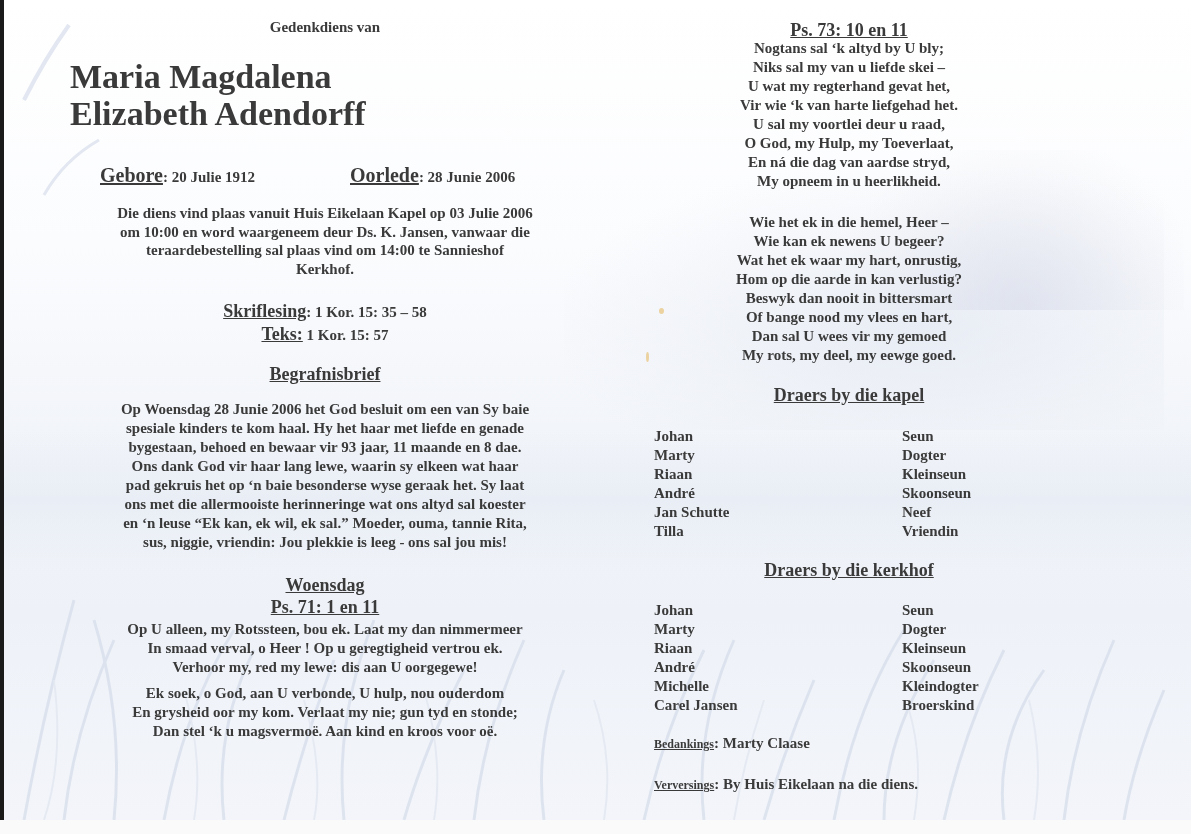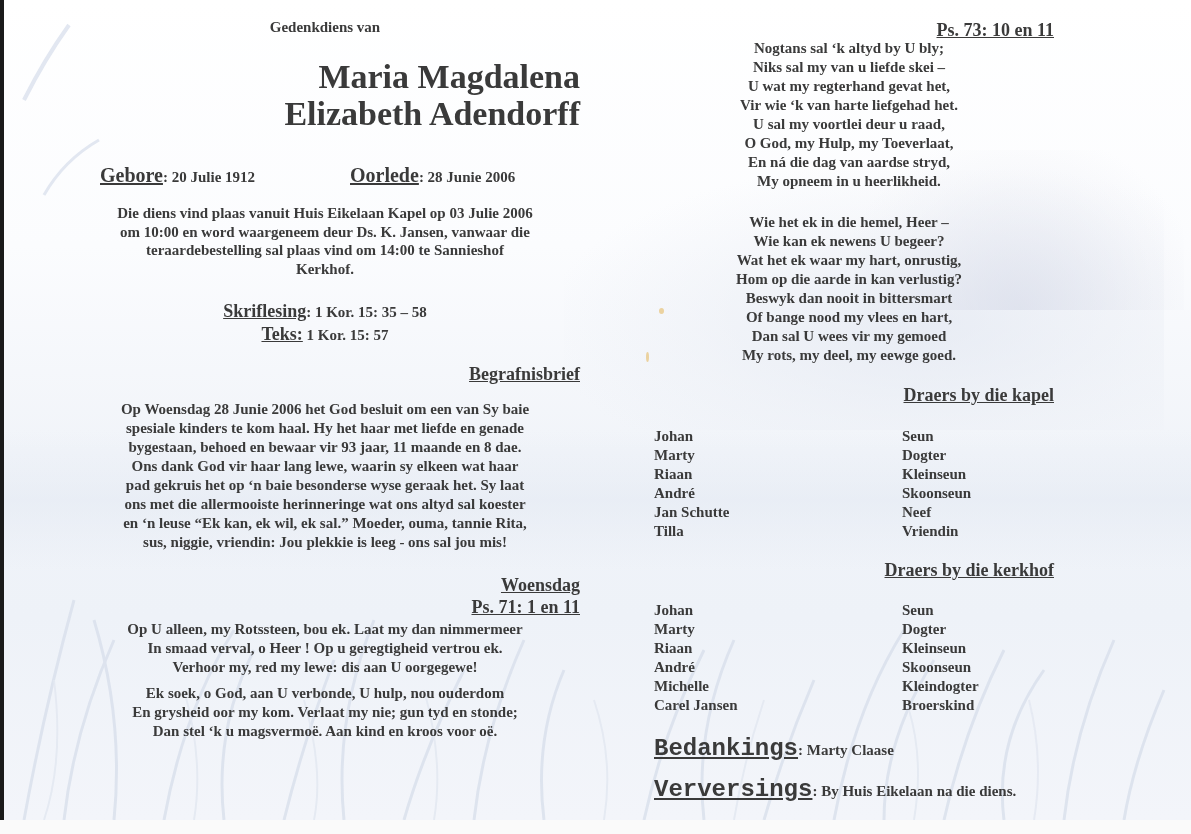--- a/index.html
+++ b/index.html
@@ -35,31 +35,31 @@
       left: 0; top: 430px; width: 1187px; height: 140px;
       background: linear-gradient(180deg, rgba(255,255,255,0) 0%, rgba(226,232,242,0.5) 50%, rgba(255,255,255,0) 100%);
     }
     svg.reeds { position: absolute; left: 0; top: 560px; width: 1187px; height: 260px; }
 
     .col { position: absolute; top: 0; }
     .col-left { left: 66px; width: 510px; }
     .col-right { left: 640px; width: 410px; }
 
     .pre-title { position: absolute; top: 19px; left: 0; width: 100%; font-size: 15px; font-weight: bold; text-align: center; }
-    .name { position: absolute; top: 58px; left: 0; width: 100%; text-align: right; font-size: 34px; font-weight: bold; line-height: 37px; color: #3a3a3a; }
+    .name { position: absolute; top: 58px; left: 0; width: 100%; text-align: left; font-size: 34px; font-weight: bold; line-height: 37px; color: #3a3a3a; }
     .dates { position: absolute; top: 164px; left: 30px; width: 470px; font-size: 15px; font-weight: bold; }
     .dates .label { font-size: 20px; text-decoration: underline; }
     .date-born { position: absolute; left: 0; top: 0; white-space: nowrap; }
     .date-died { position: absolute; left: 250px; top: 0; white-space: nowrap; }
 
     .service { position: absolute; top: 204px; left: 0; width: 100%; font-size: 15px; font-weight: bold; text-align: center; line-height: 18.5px; }
     .reading { position: absolute; top: 300px; left: 0; width: 100%; text-align: center; font-size: 15px; font-weight: bold; line-height: 22px; }
     .reading .label { font-size: 18px; text-decoration: underline; }
 
-    .sec-head { font-size: 18px; font-weight: bold; text-decoration: underline; text-align: right; }
+    .sec-head { font-size: 18px; font-weight: bold; text-decoration: underline; text-align: center; }
     .letter-head { position: absolute; top: 364px; left: 0; width: 100%; }
     .letter { position: absolute; top: 400px; left: 0; width: 100%; font-size: 15px; font-weight: bold; text-align: center; line-height: 19px; }
 
     .songs-head { position: absolute; top: 574px; left: 0; width: 100%; line-height: 22px; }
     .verse { font-size: 15px; font-weight: bold; text-align: center; line-height: 19px; }
     .verse-l1 { position: absolute; top: 620px; left: 0; width: 100%; }
     .verse-l2 { position: absolute; top: 684px; left: 0; width: 100%; }
 
     .r-head { position: absolute; top: 20px; left: 0; width: 100%; line-height: 20px; }
     .verse-r1 { position: absolute; top: 39px; left: 0; width: 100%; }
@@ -69,21 +69,21 @@
     .bearers-head-1 { top: 385px; }
     .bearers-head-2 { top: 560px; }
     .bearers { position: absolute; left: 10px; width: 380px; font-size: 15px; font-weight: bold; line-height: 19px; }
     .bearers-1 { top: 427px; }
     .bearers-2 { top: 601px; }
     .bearer-row { display: flex; }
     .bearer-name { width: 248px; }
     .bearer-rel { flex: 1; }
 
     .footer-line { position: absolute; left: 10px; font-size: 15px; font-weight: bold; white-space: nowrap; }
-    .footer-line .label { font-size: 24px; text-decoration: underline; font-family: Liberation Mono, monospace; }
+    .footer-line .label { font-size: 12px; text-decoration: underline; }
     .thanks { top: 735px; }
     .refresh { top: 776px; }
     .speck { position: absolute; width: 5px; height: 6px; background: #e8c98a; border-radius: 50%; opacity: 0.8; }
   </style>
 </head>
 <body>
 
 <div class="left-edge"></div>
 <div class="bottom-strip"></div>
 

